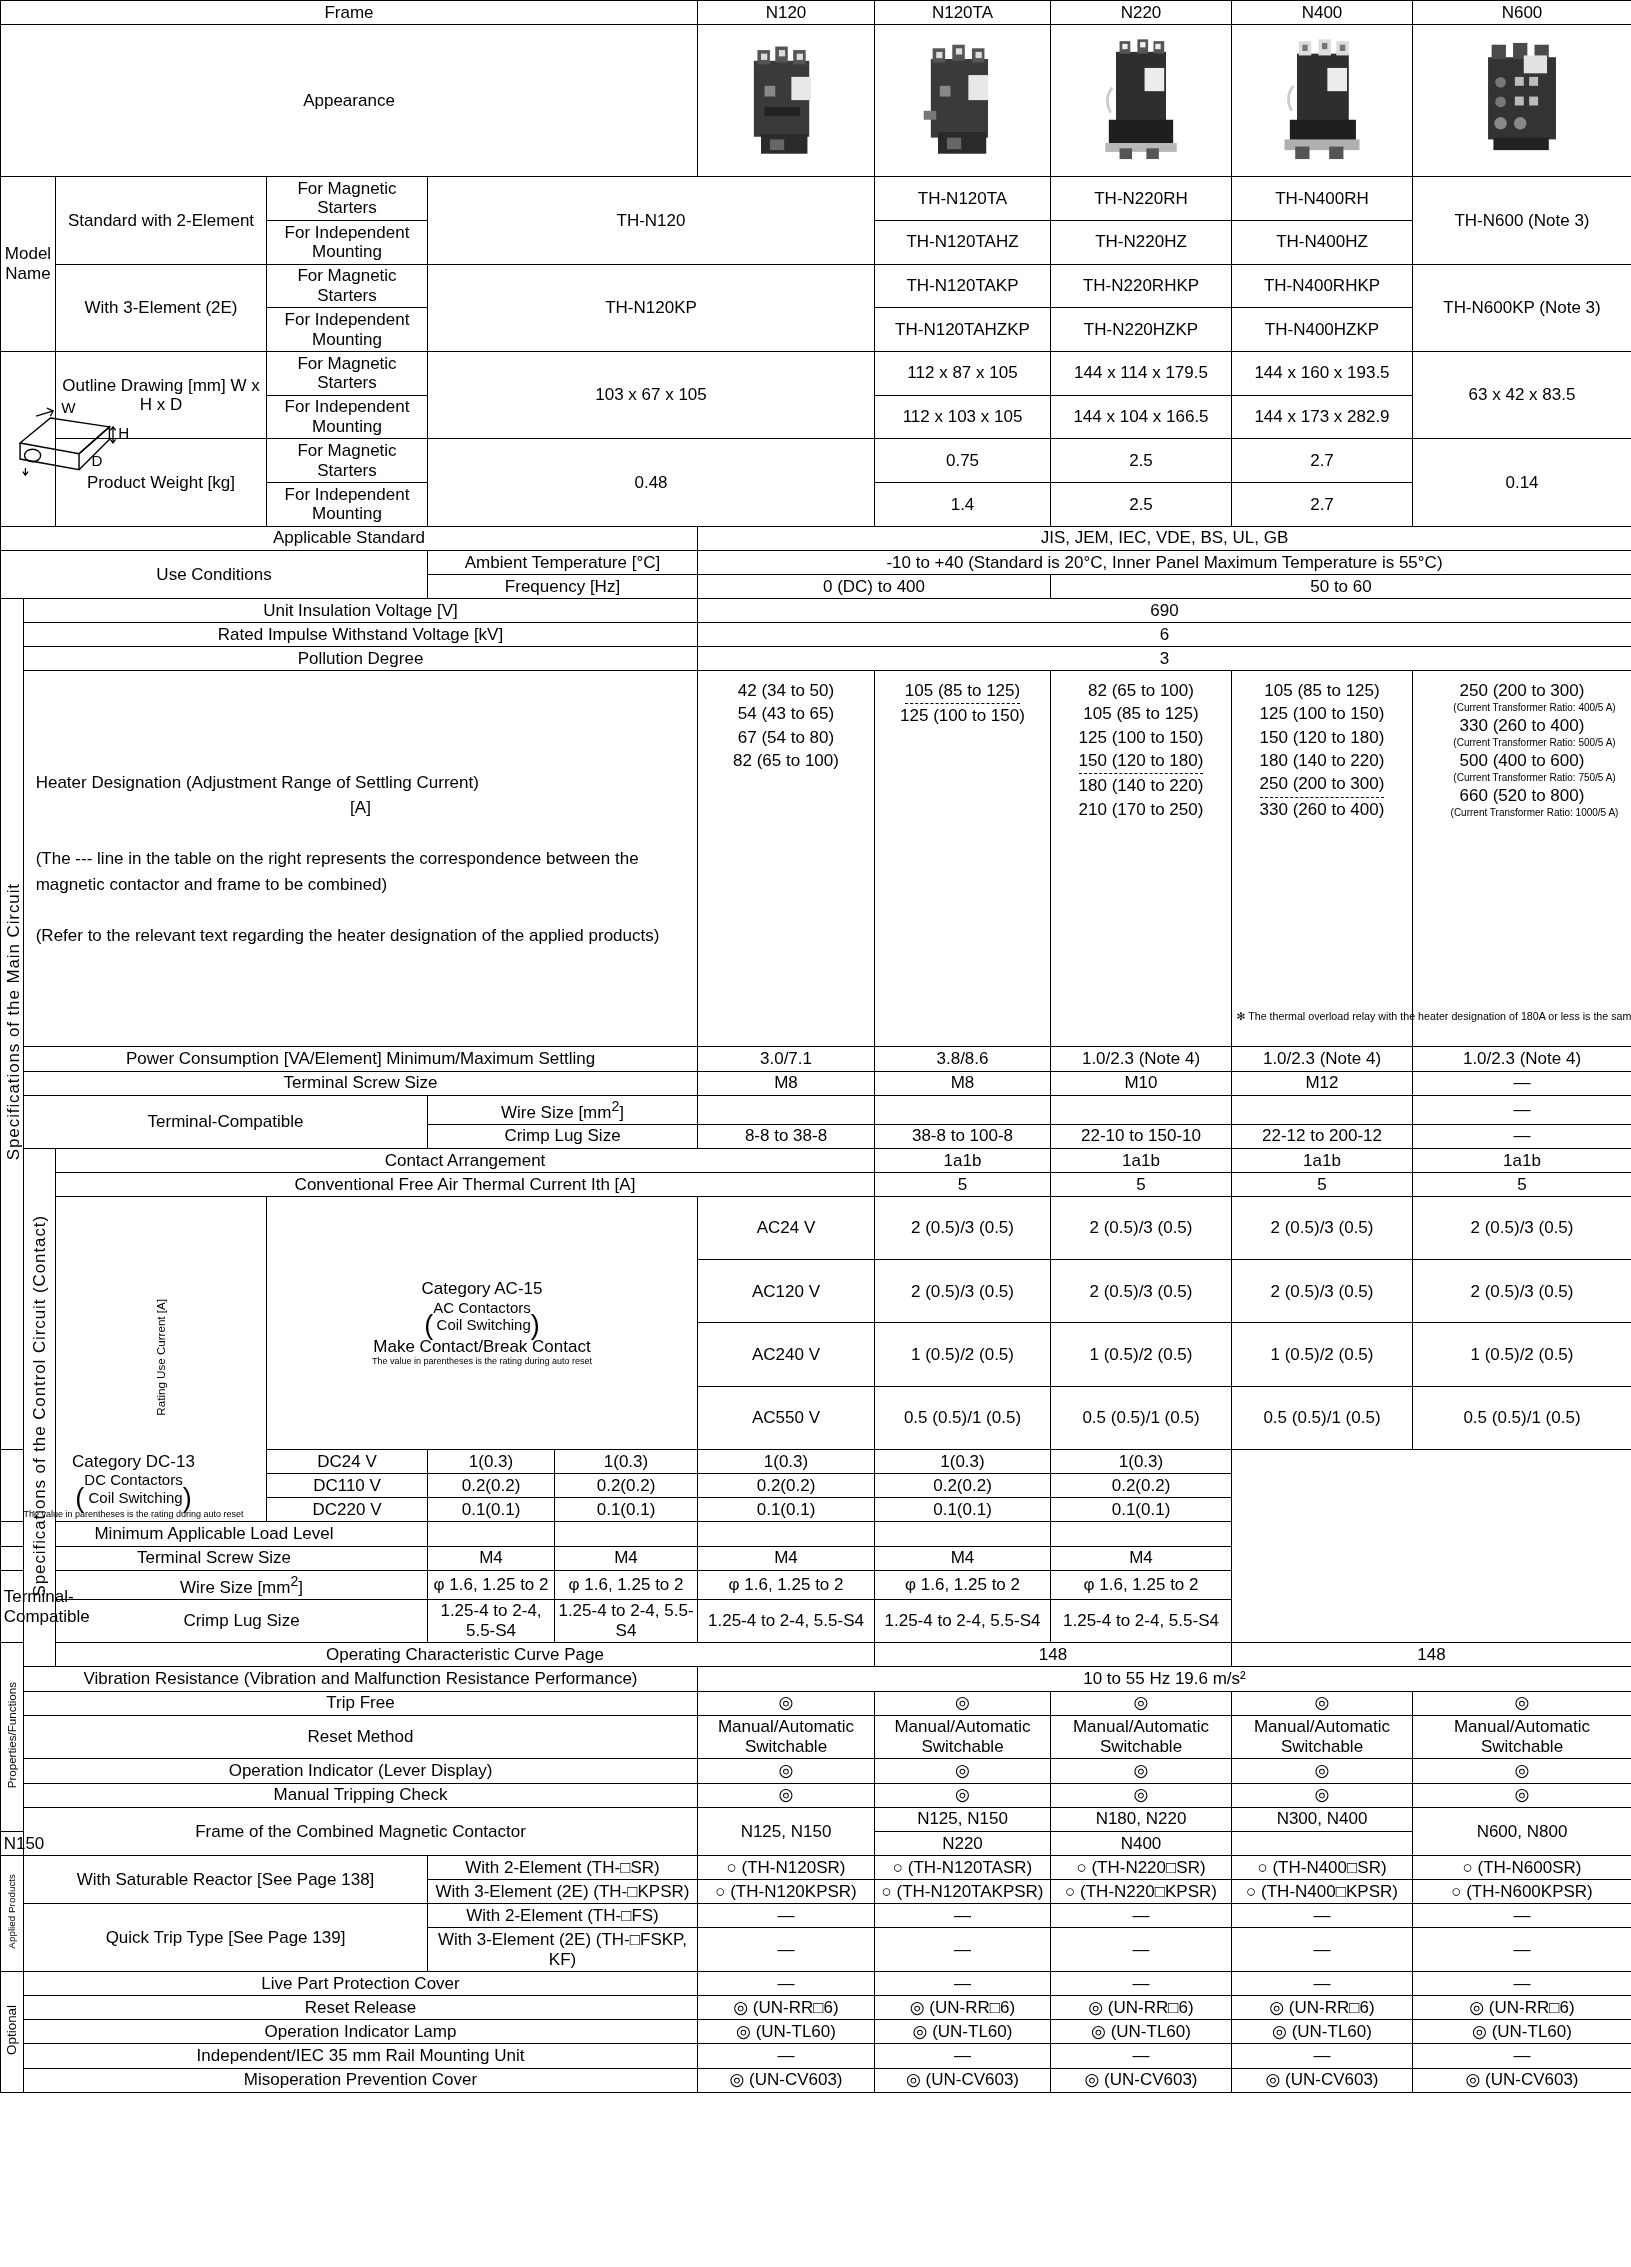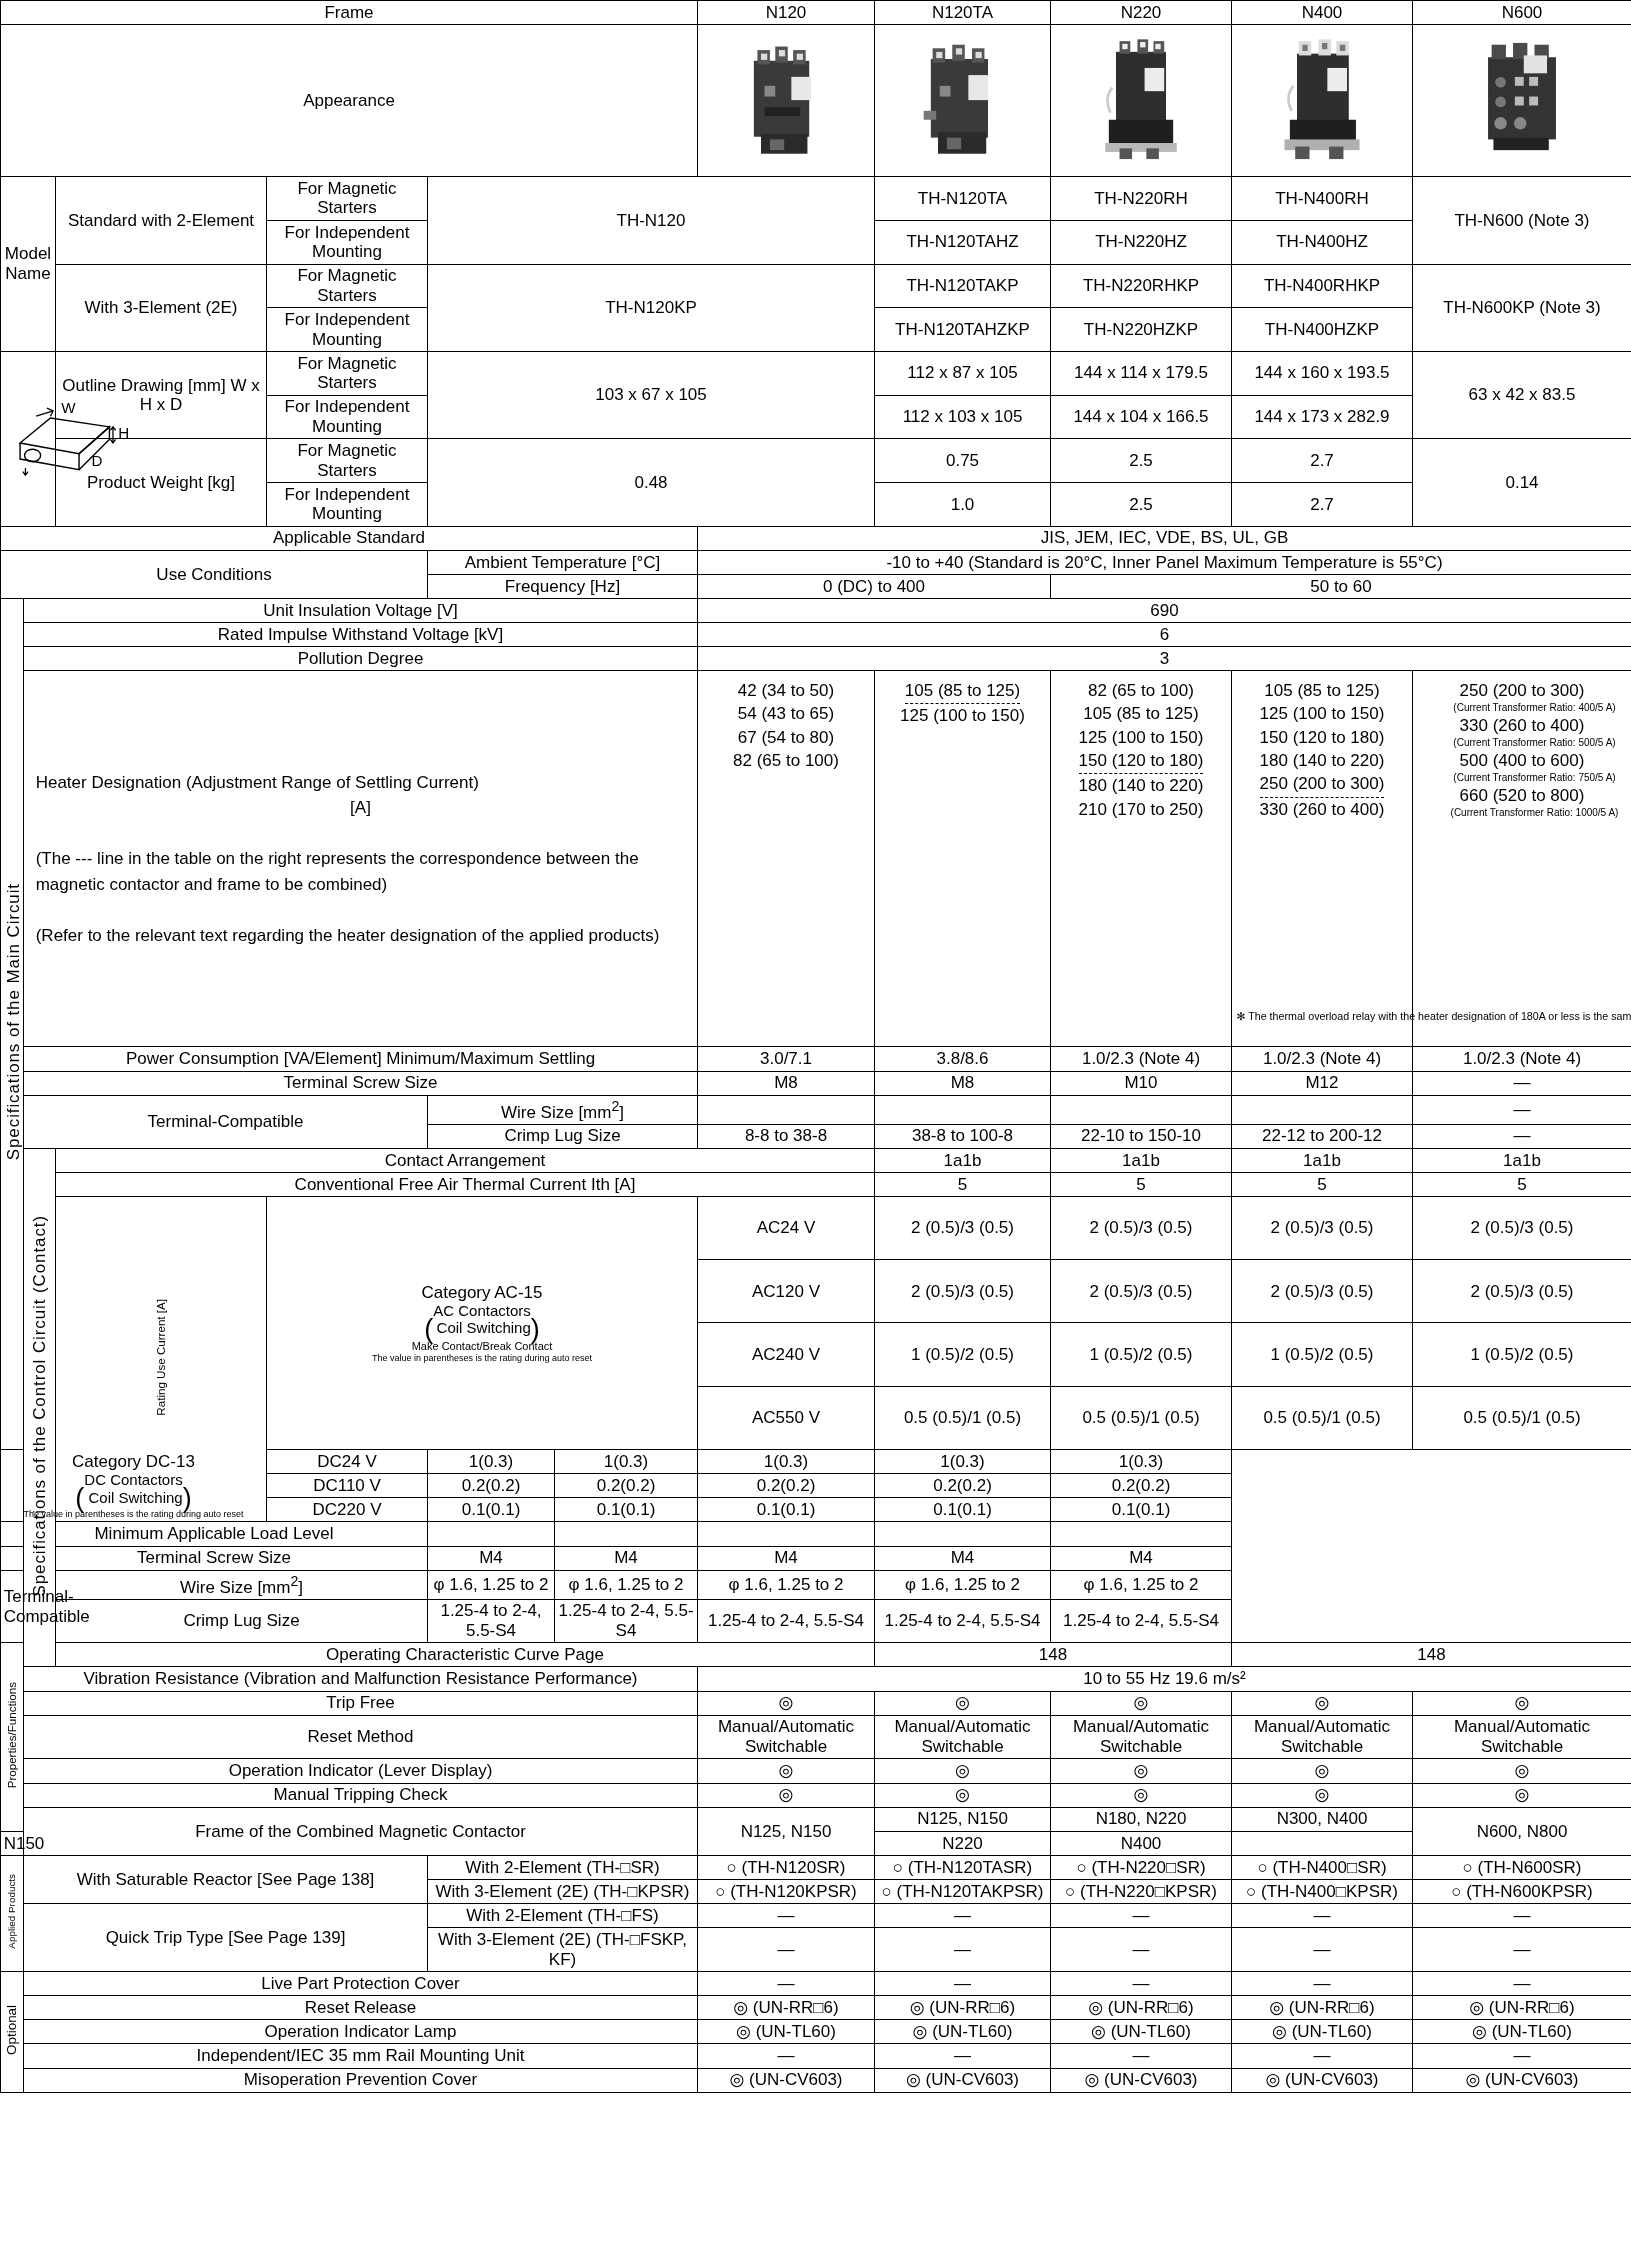--- a/index.html
+++ b/index.html
@@ -300,21 +300,21 @@
     <td class="hd" rowspan="2">Product Weight [kg]</td>
     <td class="hd-sm">For Magnetic Starters</td>
     <td colspan="3" rowspan="2">0.48</td>
     <td>0.75</td>
     <td>2.5</td>
     <td>2.7</td>
     <td class="thick-right" rowspan="2">0.14</td>
   </tr>
   <tr>
     <td class="hd-sm">For Independent Mounting</td>
-    <td>1.0</td>
+    <td>1.4</td>
     <td>2.5</td>
     <td>2.7</td>
   </tr>
 
   <tr>
     <td class="hd thick-top thick-left" colspan="6">Applicable Standard</td>
     <td class="thick-top thick-right" colspan="5">JIS, JEM, IEC, VDE, BS, UL, GB</td>
   </tr>
 
   <tr>
@@ -450,21 +450,21 @@
     <td class="thick-right">5</td>
   </tr>
 
   <tr>
     <td class="vside" rowspan="7">
       <span class="vert" style="font-size:11.6px;">Rating Use Current [A]</span>
     </td>
     <td class="hd" colspan="3" rowspan="4">
       <div style="font-size:17px;">Category AC-15</div>
       <div style="font-size:15px;"><span class="paren-big">(</span><span class="acgroup"><span>AC Contactors</span><br><span>Coil Switching</span></span><span class="paren-big">)</span></div>
-      <div style="font-size:11px;">Make Contact/Break Contact</div>
+      <div style="font-size:17px;">Make Contact/Break Contact</div>
       <div style="font-size:9px;">The value in parentheses is the rating during auto reset</div>
     </td>
     <td class="hd">AC24 V</td>
     <td class="sm">2 (0.5)/3 (0.5)</td>
     <td class="sm">2 (0.5)/3 (0.5)</td>
     <td class="sm">2 (0.5)/3 (0.5)</td>
     <td class="sm">2 (0.5)/3 (0.5)</td>
     <td class="sm thick-right">2 (0.5)/3 (0.5)</td>
   </tr>
   <tr>

